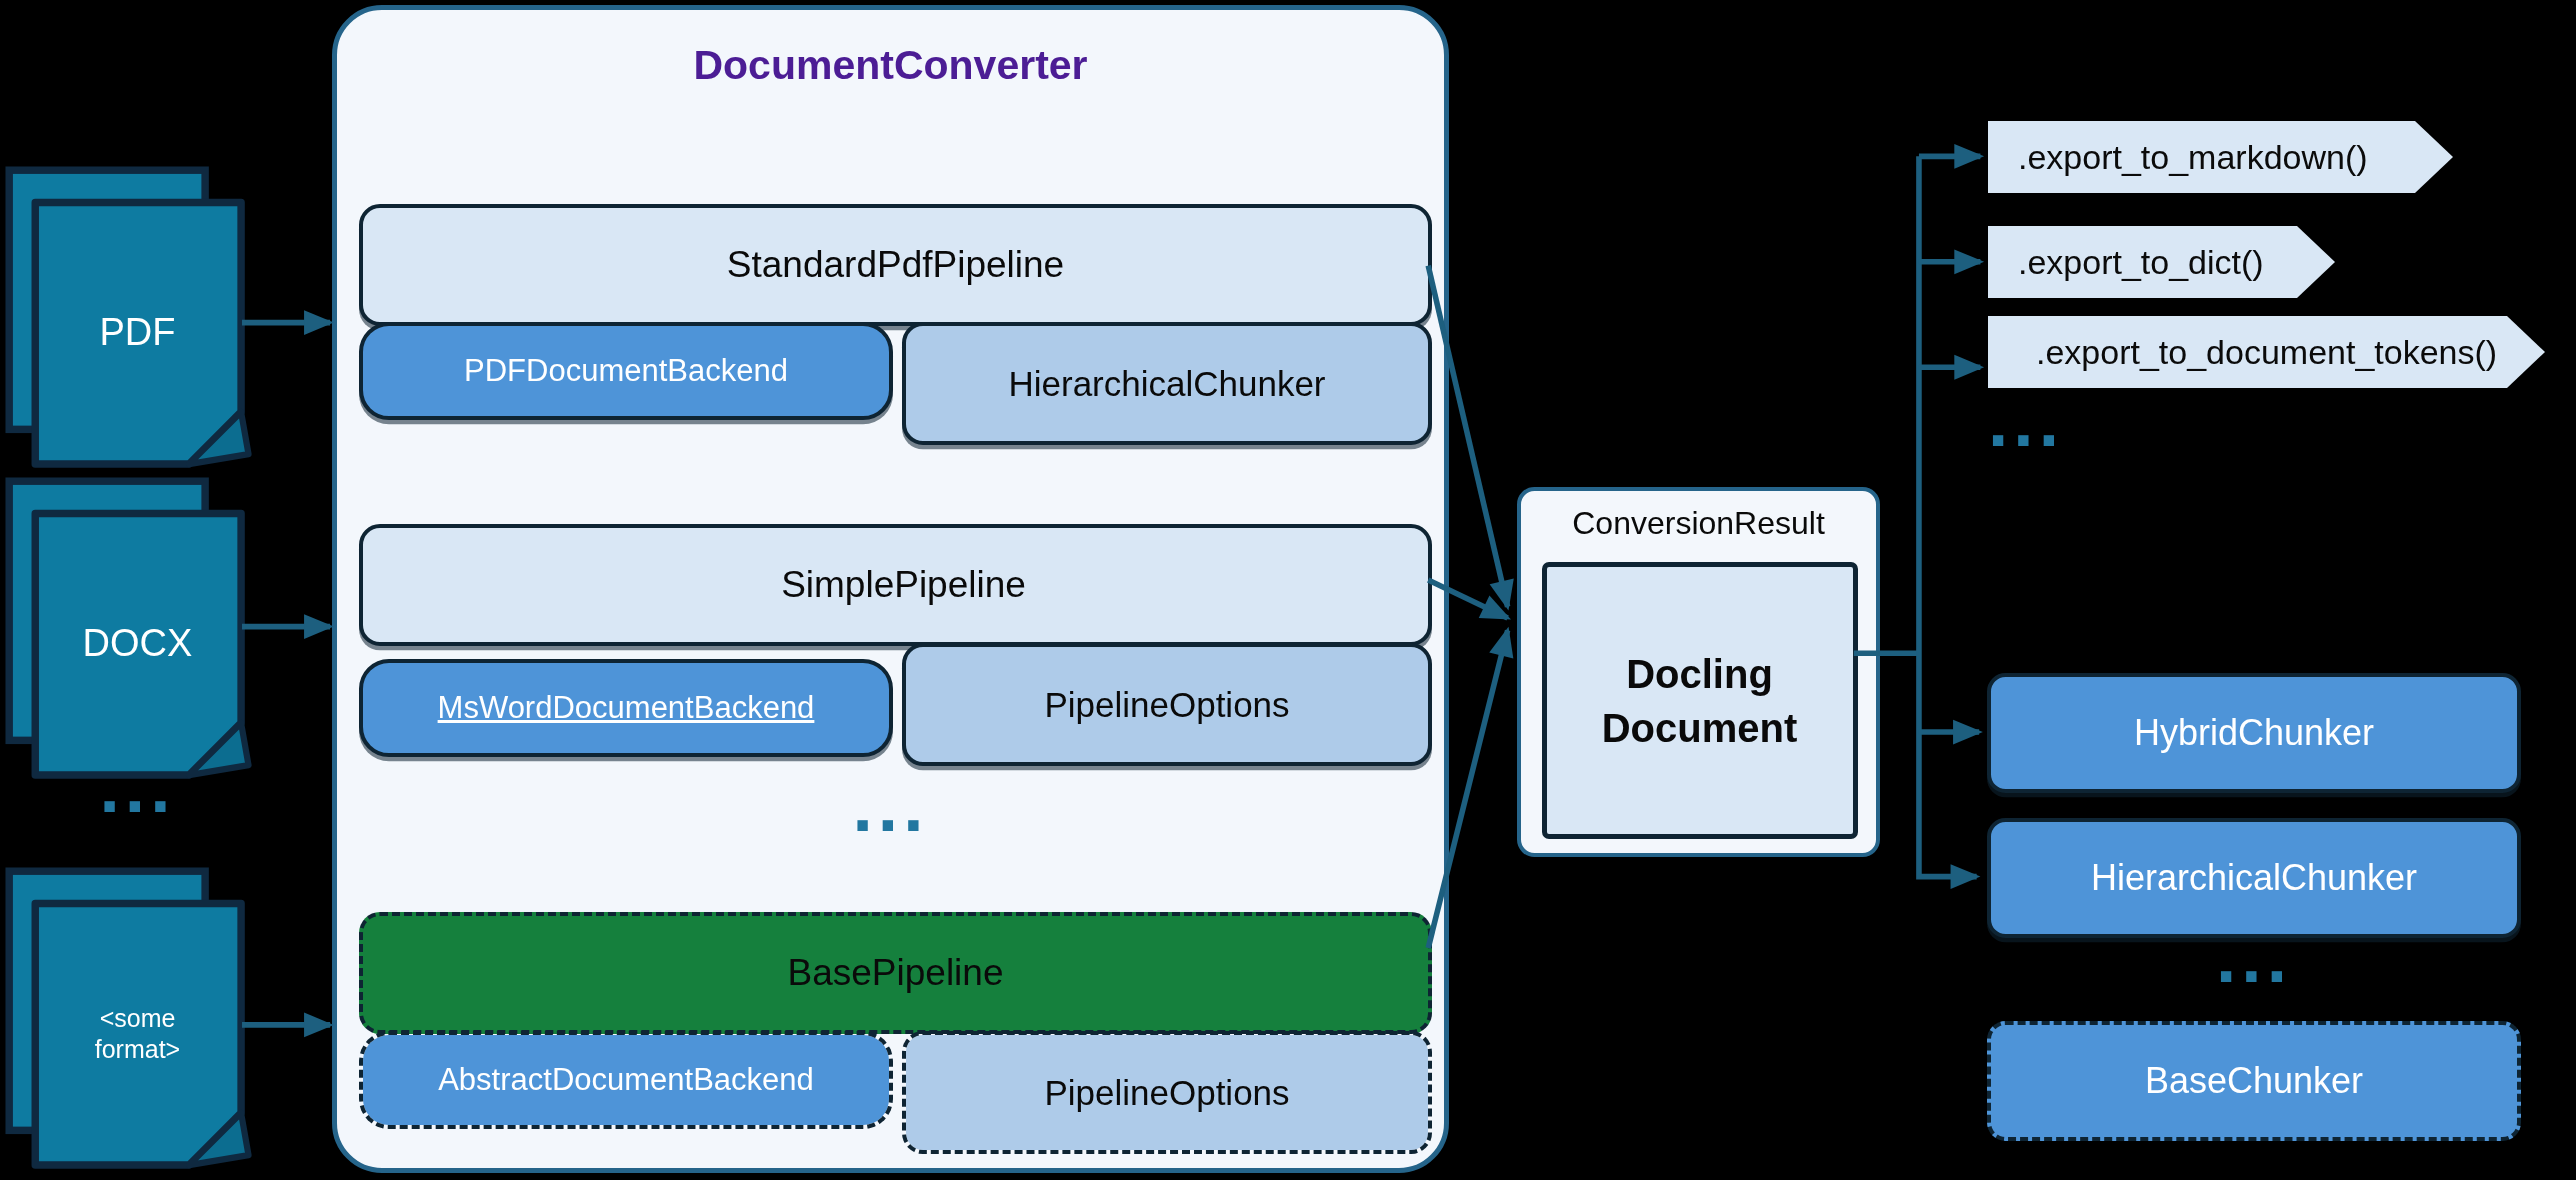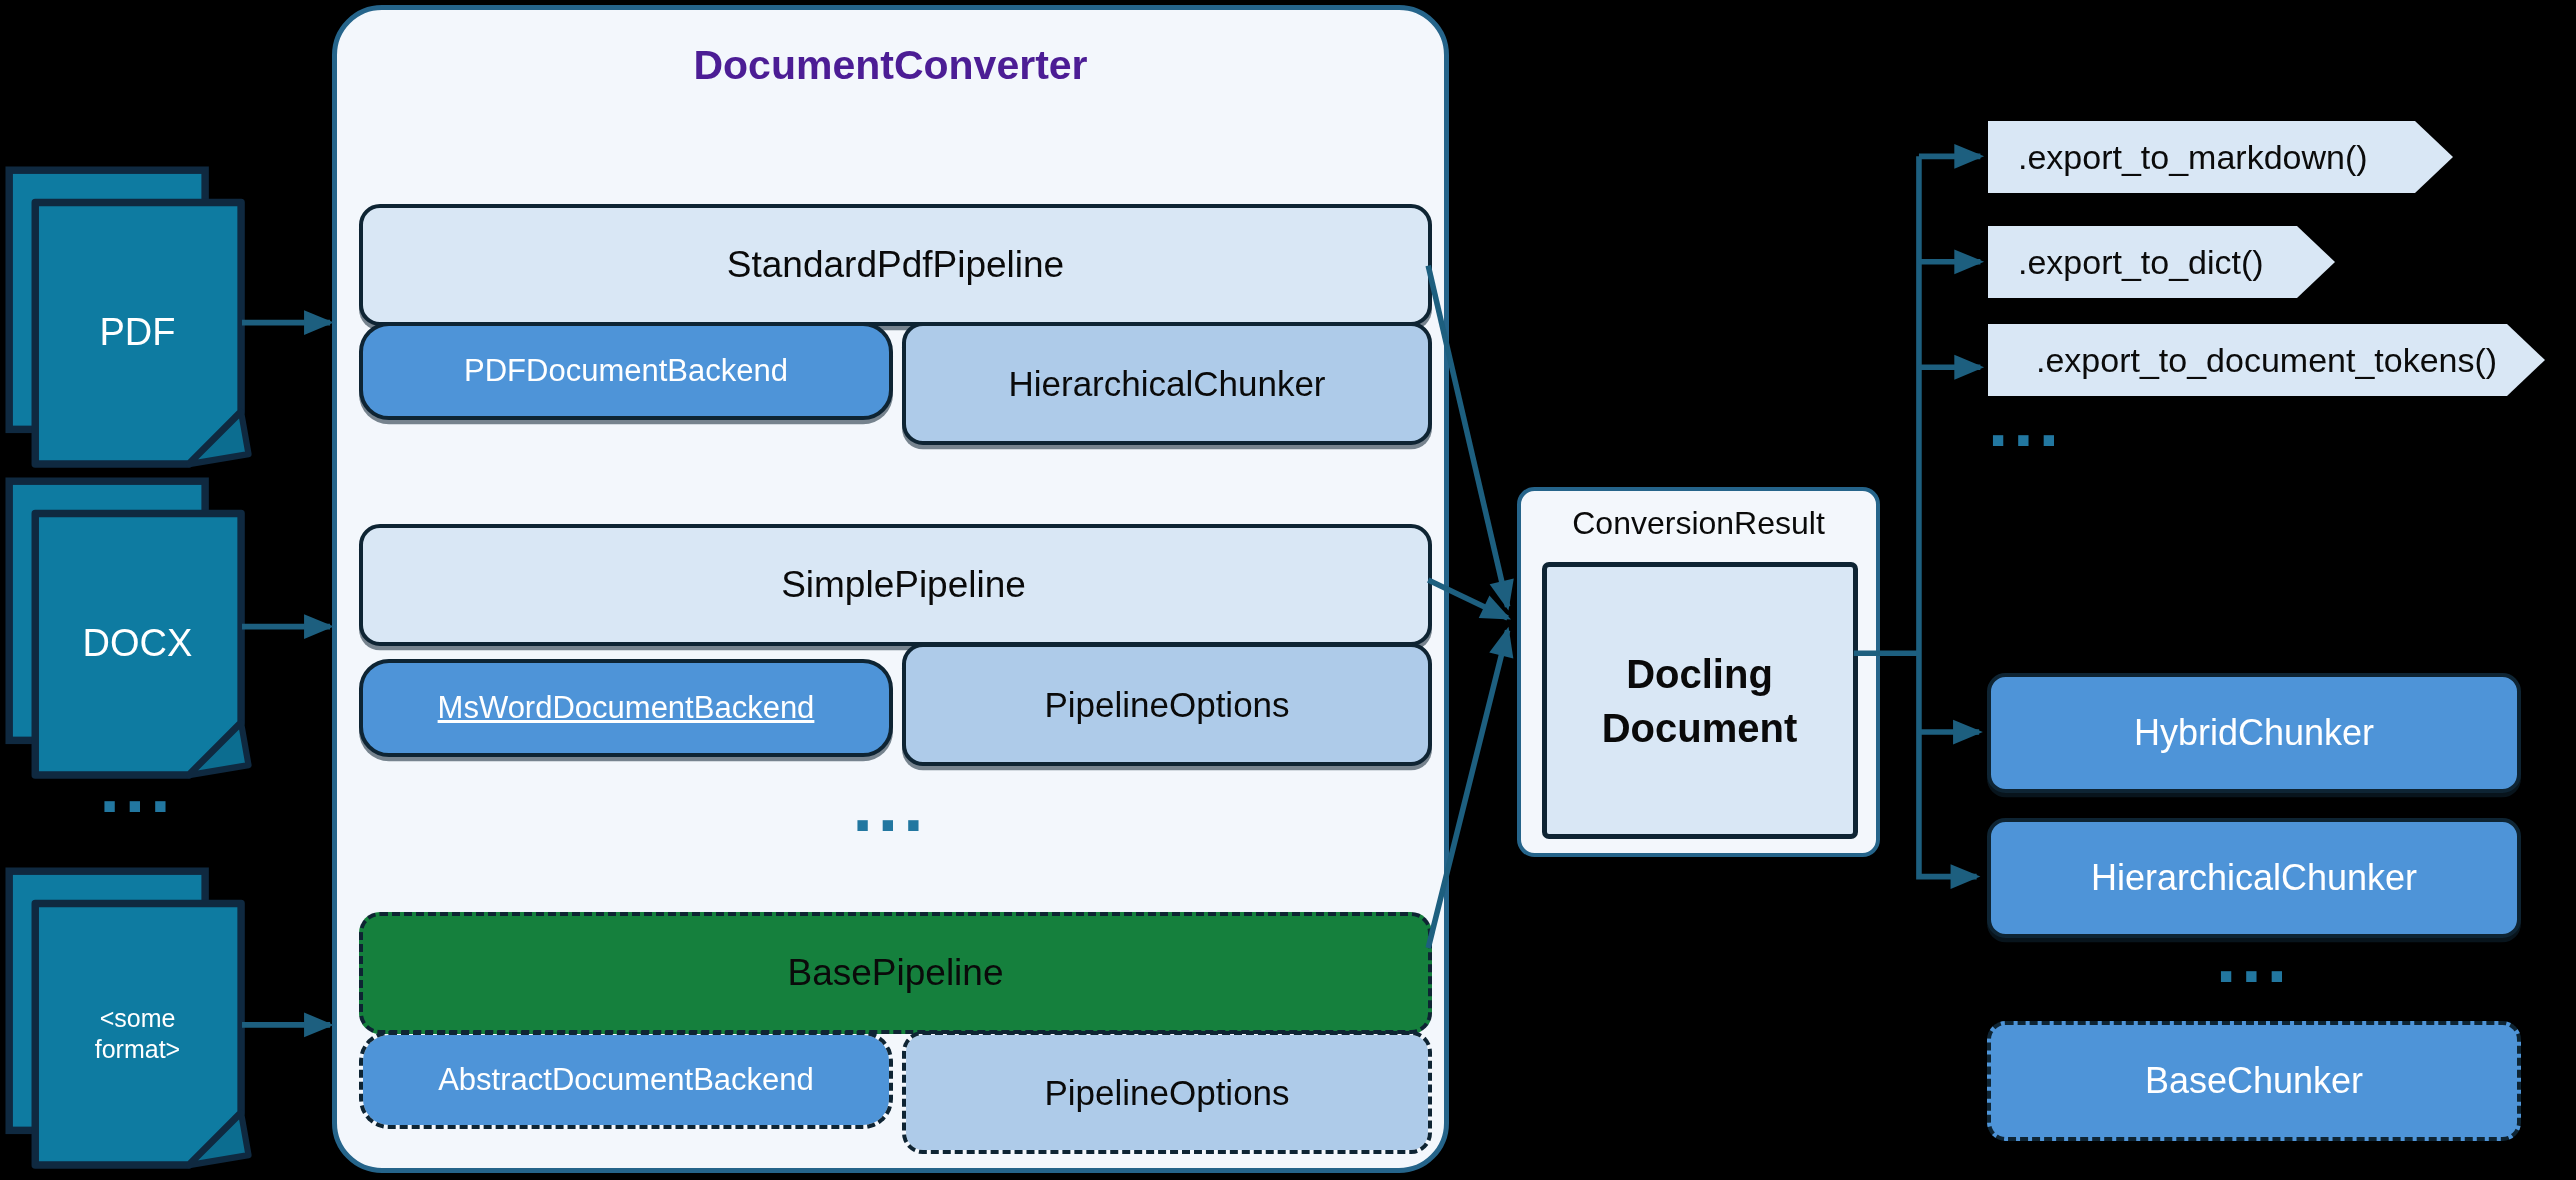--- a/index.html
+++ b/index.html
@@ -42,21 +42,21 @@
   #docling-doc{left:20.5px;top:71px;width:316px;height:277px;background:#d9e7f5;border:5px solid #0e2433;
                border-radius:7px;box-sizing:border-box;flex-direction:column;
                font-size:40px;font-weight:bold;color:#0a0a0a;line-height:1.35;}
 
   
   .tag{background:#d9e7f5;height:72px;display:flex;align-items:center;
        padding-left:30px;box-sizing:border-box;font-size:34px;color:#0b0b0b;
        clip-path:polygon(0 0,calc(100% - 38px) 0,100% 50%,calc(100% - 38px) 100%,0 100%);}
   #tag-markdown{left:1988px;top:121px;width:465px;}
   #tag-dict{left:1988px;top:226px;width:347px;}
-  #tag-tokens{left:1988px;top:324px;width:557px;padding-left:48px;}
+  #tag-tokens{left:1988px;top:316px;width:557px;padding-left:48px;}
 
   
   .chunker{left:1987px;width:534px;height:120px;background:#4e94d8;border:4.3px solid #0e2433;
            border-radius:18.6px;box-sizing:border-box;font-size:36px;color:#fff;
            box-shadow:0 4.3px 0 rgba(14,36,51,.55);}
   #chunker-hybrid{top:673px;}
   #chunker-hierarchical{top:818px;}
   #chunker-base{top:1021px;border-style:dashed;box-shadow:none;}
 
   #arrows{left:0;top:0;pointer-events:none;}

